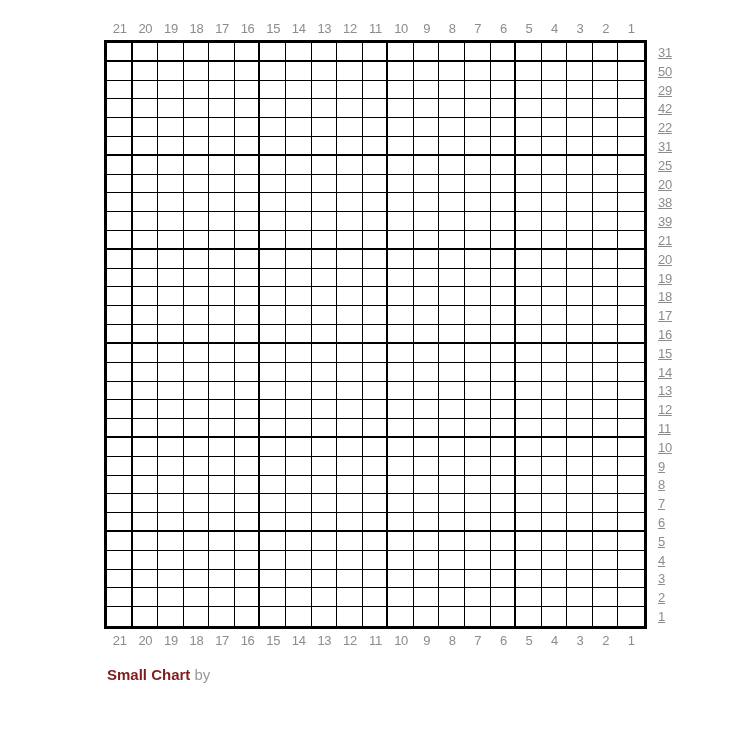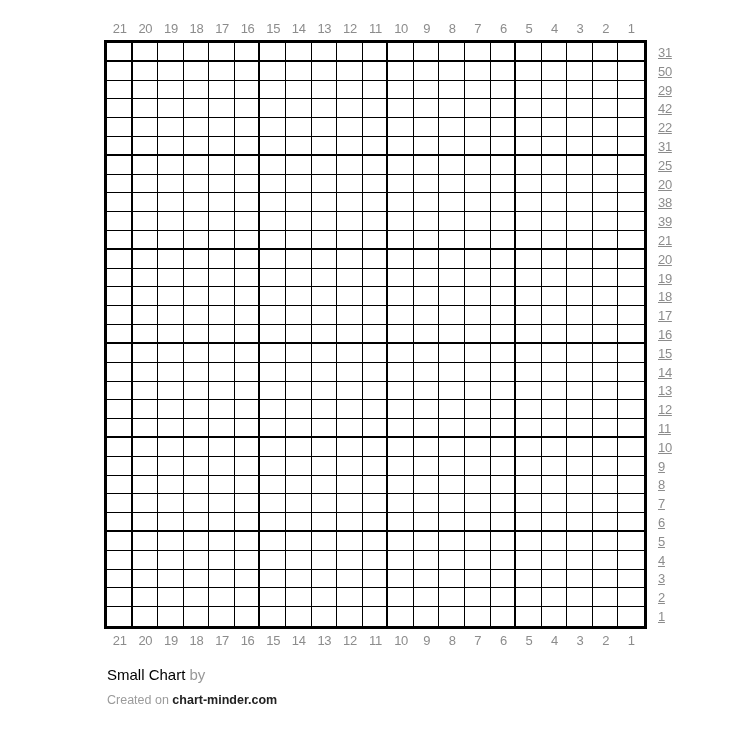--- a/index.html
+++ b/index.html
@@ -72,22 +72,22 @@
     letter-spacing: -0.3px;
   }
   .caption {
     position: absolute;
     left: 107px;
     top: 666px;
     font-size: 15px;
     color: #999999;
   }
   .caption .title {
-    font-weight: normal;
-    color: #000000;
+    font-weight: bold;
+    color: #7f1d1d;
   }
   .credit {
     position: absolute;
     left: 107px;
     top: 693px;
     font-size: 12.5px;
     color: #9b9b9b;
   }
   .credit .site {
     font-weight: bold;
@@ -833,17 +833,13 @@
         <span>2</span>
         <span>1</span>
       </div>
   </div>
 
   <div class="caption">
     <span class="title">Small Chart</span>
     <span>by</span>
   </div>
 
-  <div class="credit">
-    <span>Created on</span>
-    <span class="site">chart-minder.com</span>
-  </div>
 </div>
 
 </body></html>

